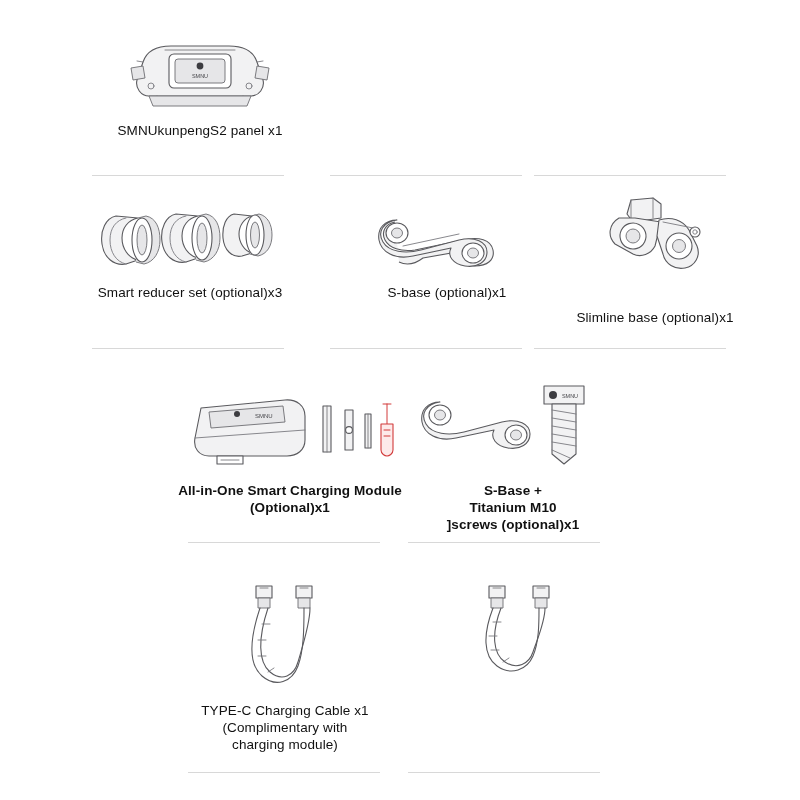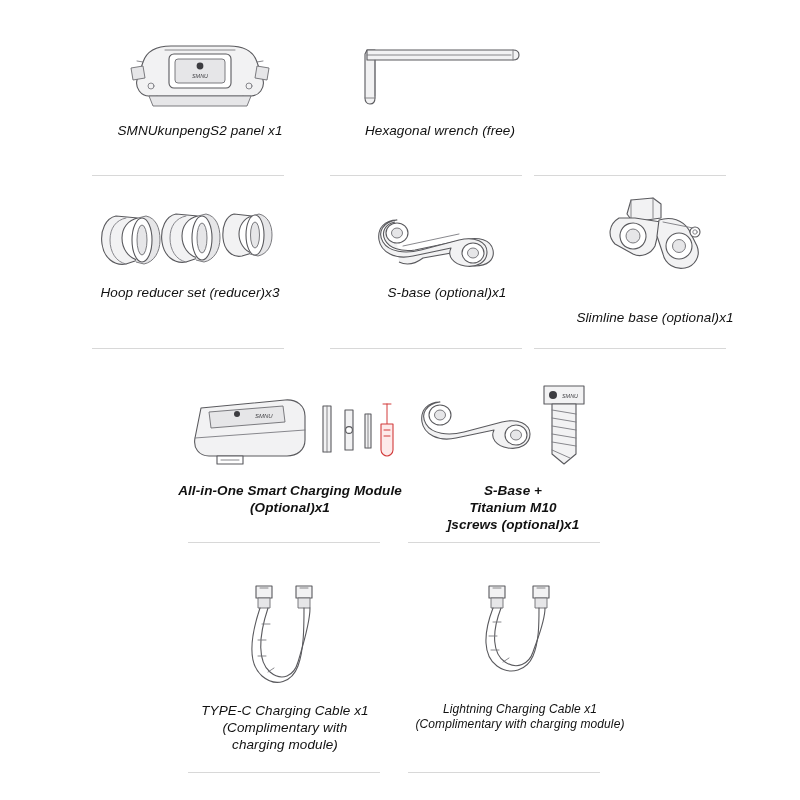--- a/index.html
+++ b/index.html
@@ -11,21 +11,20 @@
     height: 800px;
     background: #ffffff;
     font-family: "Liberation Sans", sans-serif;
     color: #1a1a1a;
     overflow: hidden;
   }
   .sheet {
     position: relative;
     width: 656px;
     height: 800px;
-    font-style: italic;
   }
 
   
   .item {
     position: absolute;
     box-sizing: border-box;
     display: flex;
     flex-direction: column;
     align-items: center;
     justify-content: flex-start;
@@ -81,33 +80,20 @@
         <path class="ln2" d="M52 68 L52 74 M138 68 L138 74"></path>
         <path class="fl2" d="M44 68 L146 68 L142 78 L48 78 Z"></path>
         <path class="ln2" d="M60 22 L130 22"></path>
         <circle class="ln2" cx="46" cy="58" r="3"></circle>
         <circle class="ln2" cx="144" cy="58" r="3"></circle>
       </svg>
     </div>
     <div class="caption">SMNUkunpengS2 panel x1</div>
   </div>
 
-  <div class="item" style="left:320px; top:28px; width:240px;">
-    <div class="art">
-      <svg width="175" height="90" viewBox="0 0 175 90">
-        <path class="fl" d="M14 22 L22 22 L22 70 C22 74 20 76 17 76 C14 76 12 74 12 70 L12 26 Z"></path>
-        <path class="fl" d="M14 22 L160 22 C164 22 166 24 166 27 C166 30 164 32 160 32 L14 32 Z"></path>
-        <path class="ln2" d="M22 32 L22 68"></path>
-        <path class="ln2" d="M14 27 L158 27"></path>
-        <path class="ln2" d="M160 22 L160 32"></path>
-        <path class="ln2" d="M12 70 L22 70"></path>
-      </svg>
-    </div>
-    <div class="caption">Hexagonal wrench (free)</div>
-  </div>
 
 
   <div class="rule" style="left:92px; top:175px; width:192px;"></div>
   <div class="rule" style="left:330px; top:175px; width:192px;"></div>
   <div class="rule" style="left:534px; top:175px; width:192px;"></div>
 
   <div class="item" style="left:55px; top:200px; width:270px;">
     <div class="art">
       <svg width="200" height="80" viewBox="0 0 200 80">
         <g transform="translate(8,12)">
@@ -125,21 +111,21 @@
           <ellipse class="fl2" cx="44" cy="28" rx="5" ry="15"></ellipse>
         </g>
         <g transform="translate(126,8)">
           <path class="fl" d="M18 6 C10 8 6 18 7 30 C8 42 16 50 26 48 L36 45 C28 43 23 34 23 26 C23 18 28 10 36 8 Z"></path>
           <path class="fl2" d="M36 8 L43 6 C52 8 56 17 56 27 C56 38 51 46 42 48 L34 46"></path>
           <ellipse class="fw" cx="39" cy="27" rx="9" ry="20"></ellipse>
           <ellipse class="fl2" cx="39" cy="27" rx="4.5" ry="13"></ellipse>
         </g>
       </svg>
     </div>
-    <div class="caption">Hoop reducer set (reducer)x3</div>
+    <div class="caption">Smart reducer set (optional)x3</div>
   </div>
 
   <div class="item" style="left:322px; top:200px; width:250px;">
     <div class="art">
       <svg width="160" height="80" viewBox="0 0 160 80">
         <path class="fl" d="M28 22 C18 24 14 32 18 40 C22 48 34 52 48 50 L96 40 C112 36 124 40 126 50 C128 60 120 66 108 66 C96 66 88 60 90 52 L56 58 C48 64 40 66 32 62"></path>
         <path class="fl" d="M30 20 C16 22 10 32 16 42 C22 52 38 54 54 50 L92 40 C108 36 120 42 120 52 C120 62 110 68 98 66 C86 64 80 56 84 48 L46 56 C28 60 14 52 12 40 C10 28 18 20 30 20 Z"></path>
         <ellipse class="fw" cx="30" cy="33" rx="11" ry="10"></ellipse>
         <ellipse class="fl2" cx="30" cy="33" rx="5.5" ry="5"></ellipse>
         <ellipse class="fw" cx="106" cy="53" rx="11" ry="10"></ellipse>
@@ -256,20 +242,18 @@
         <path class="ln2" d="M58 10 L66 10"></path>
         <path class="fl2" d="M56 20 L68 20 L68 30 L56 30 Z"></path>
         <path class="fl" d="M98 8 L114 8 L114 20 L98 20 Z"></path>
         <path class="ln2" d="M102 10 L110 10"></path>
         <path class="fl2" d="M100 20 L112 20 L112 30 L100 30 Z"></path>
         <path class="ln" d="M58 30 C48 56 48 78 62 88 C76 98 92 92 98 78 C104 64 104 46 104 30"></path>
         <path class="ln" d="M66 30 C56 56 58 76 70 84 C82 92 94 86 98 74 C102 62 110 44 110 30"></path>
         <path class="ln2" d="M58 44 L66 44 M54 58 L62 58 M56 72 L64 72 M68 84 L74 80"></path>
       </svg>
     </div>
-    <div class="caption small">Lightning Charging Cable x1
-(Complimentary with charging module)</div>
   </div>
 
   <div class="rule" style="left:188px; top:772px; width:192px;"></div>
   <div class="rule" style="left:408px; top:772px; width:192px;"></div>
 
 </div>
 
 </body></html>

